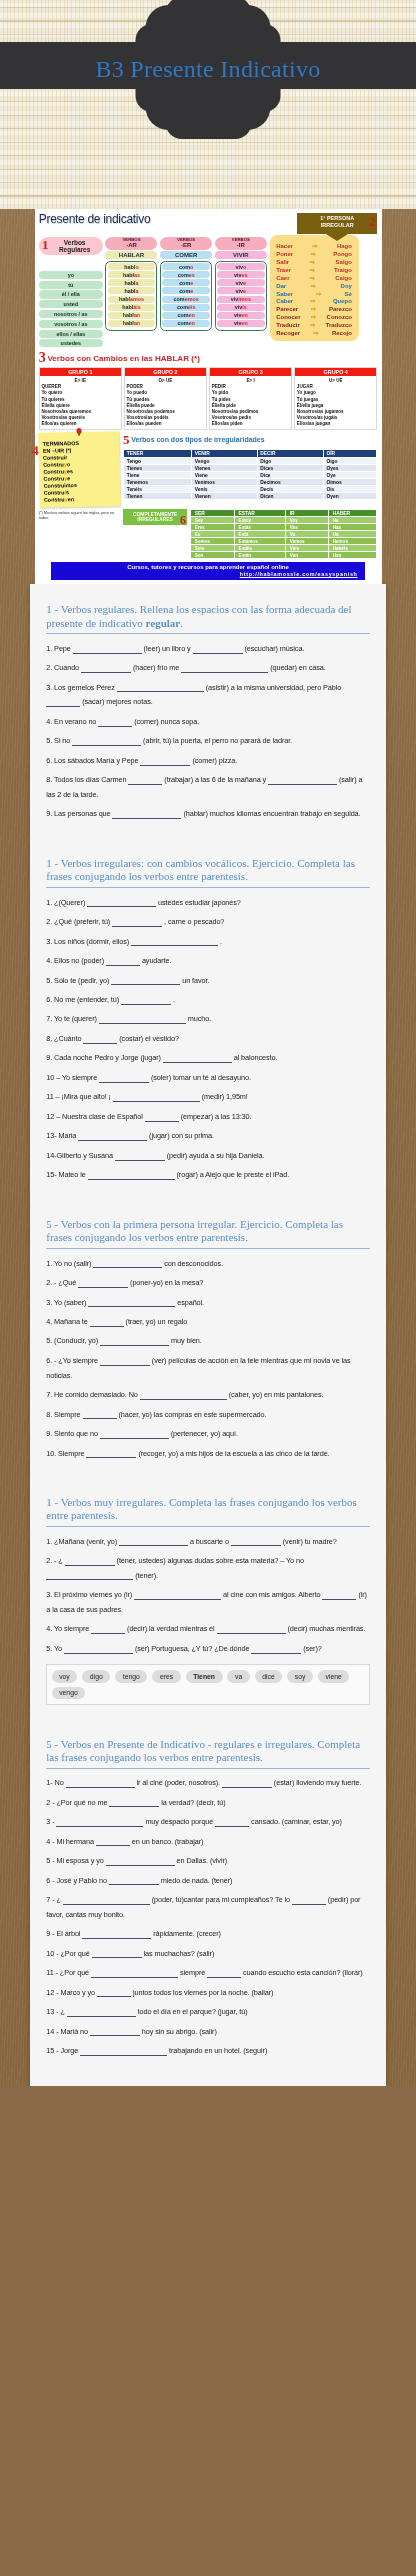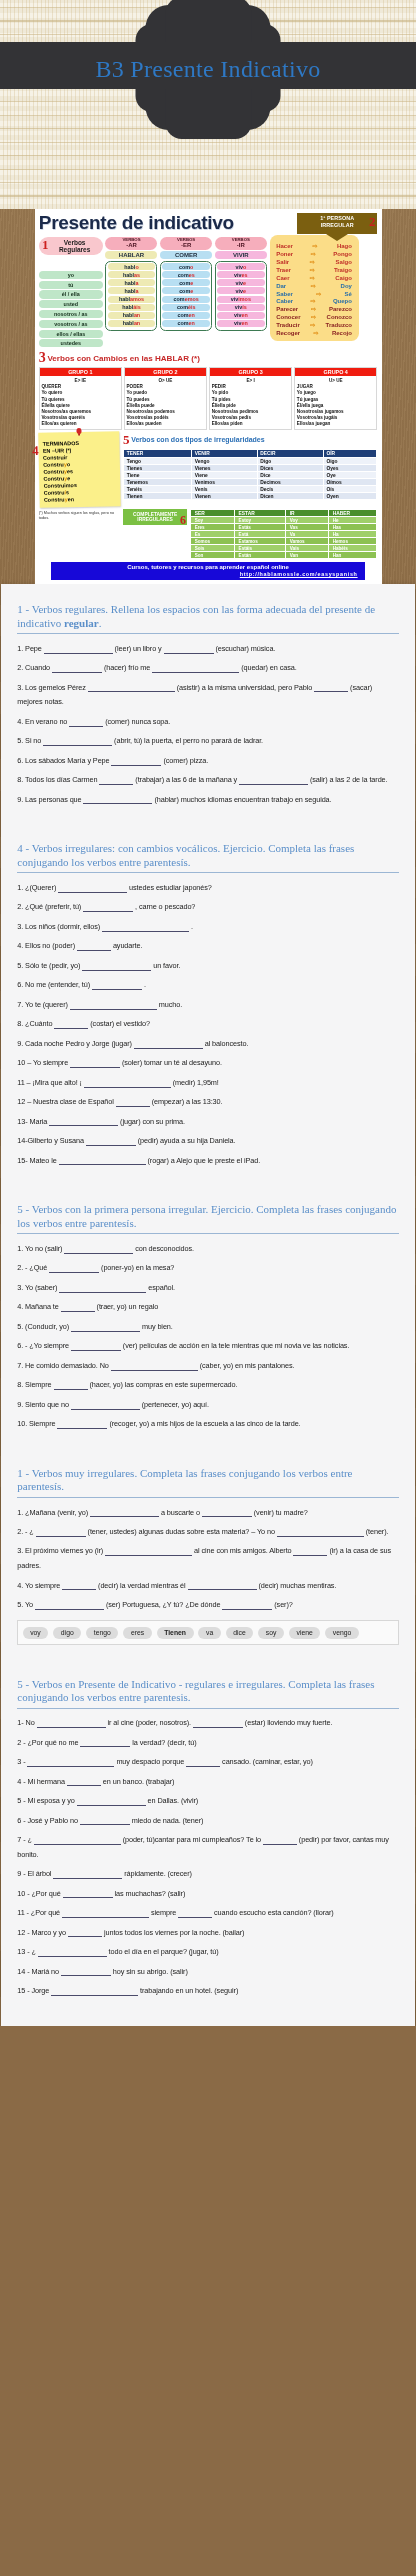--- a/index.html
+++ b/index.html
@@ -95,22 +95,22 @@
     position: relative;
     top: 0;
   }
   .info-head {
     display: flex;
     align-items: flex-start;
     gap: 3.3px;
   }
   .info-title {
     font-family: "Liberation Sans", sans-serif;
-    font-weight: bold;
-    font-size: 19px;
+    font-weight: normal;
+    font-size: 12px;
     color: #1b2a4a;
     letter-spacing: -0.3px;
     text-shadow: 0.5px 0.5px 0 #cfd8e8;
     flex: 1;
     line-height: 1.05;
   }
   .persona-badge {
     width: 80px;
     background: #7b5f10;
     color: #fff;
@@ -362,21 +362,21 @@
     font-weight: bold;
     text-align: center;
     padding: 1.6px 3.3px;
     margin: 2.7px 12px 0;
     line-height: 1.35;
   }
   .url-bar .u { font-size: 5.4px; letter-spacing: 0.7px; text-decoration: underline; display: block; text-align: right; padding-right: 4.3px;}
 
   
   .sheet {
-    width: 414px;
+    width: 356px;
     margin: 0 auto;
     background: #f5f5f6;
     padding: 19.5px 16.3px 22px;
     box-shadow: 0 1.1px 5.4px rgba(0,0,0,.25);
   }
   .q-title {
     font-family: "Liberation Serif", serif;
     font-size: 11px;
     color: #5b8fc9;
     line-height: 1.22;
@@ -733,21 +733,21 @@
       <div class="q-rule"></div>
       <div class="q-item">1. Pepe <span class="blank b-lg"></span> (leer) un libro y <span class="blank b-md"></span> (escuchar) música.</div>
       <div class="q-item">2. Cuando <span class="blank b-md"></span> (hacer) frío me <span class="blank b-xl"></span> (quedar) en casa.</div>
       <div class="q-item">3. Los gemelos Pérez <span class="blank b-xl"></span> (asistir) a la misma universidad, pero Pablo <span class="blank b-sm"></span> (sacar) mejores notas.</div>
       <div class="q-item">4. En verano no <span class="blank b-sm"></span> (comer) nunca sopa.</div>
       <div class="q-item">5. Si no <span class="blank b-lg"></span> (abrir, tú) la puerta, el perro no parará de ladrar.</div>
       <div class="q-item">6. Los sábados María y Pepe <span class="blank b-md"></span> (comer) pizza.</div>
       <div class="q-item">8. Todos los días Carmen <span class="blank b-sm"></span> (trabajar) a las 6 de la mañana y <span class="blank b-lg"></span> (salir) a las 2 de la tarde.</div>
       <div class="q-item">9. Las personas que <span class="blank b-lg"></span> (hablar) muchos idiomas encuentran trabajo en seguida.</div>
       <div class="block-gap"></div>
-      <div class="q-title">4 - Verbos irregulares: con cambios vocálicos. Ejercicio. Completa las frases conjugando los verbos entre parentesís.</div>
+      <div class="q-title">1 - Verbos irregulares: con cambios vocálicos. Ejercicio. Completa las frases conjugando los verbos entre parentesís.</div>
       <div class="q-rule"></div>
       <div class="q-item">1. ¿(Querer) <span class="blank b-lg"></span> ustedes estudiar japonés?</div>
       <div class="q-item">2. ¿Qué (preferir, tú) <span class="blank b-md"></span> , carne o pescado?</div>
       <div class="q-item">3. Los niños (dormir, ellos) <span class="blank b-xl"></span> .</div>
       <div class="q-item">4. Ellos no (poder) <span class="blank b-sm"></span> ayudarte.</div>
       <div class="q-item">5. Sólo te (pedir, yo) <span class="blank b-lg"></span> un favor.</div>
       <div class="q-item">6. No me (entender, tú) <span class="blank b-md"></span> .</div>
       <div class="q-item">7. Yo te (querer) <span class="blank b-xl"></span> mucho.</div>
       <div class="q-item">8. ¿Cuánto <span class="blank b-sm"></span> (costar) el vestido?</div>
       <div class="q-item">9. Cada noche Pedro y Jorge (jugar) <span class="blank b-lg"></span> al baloncesto.</div>

